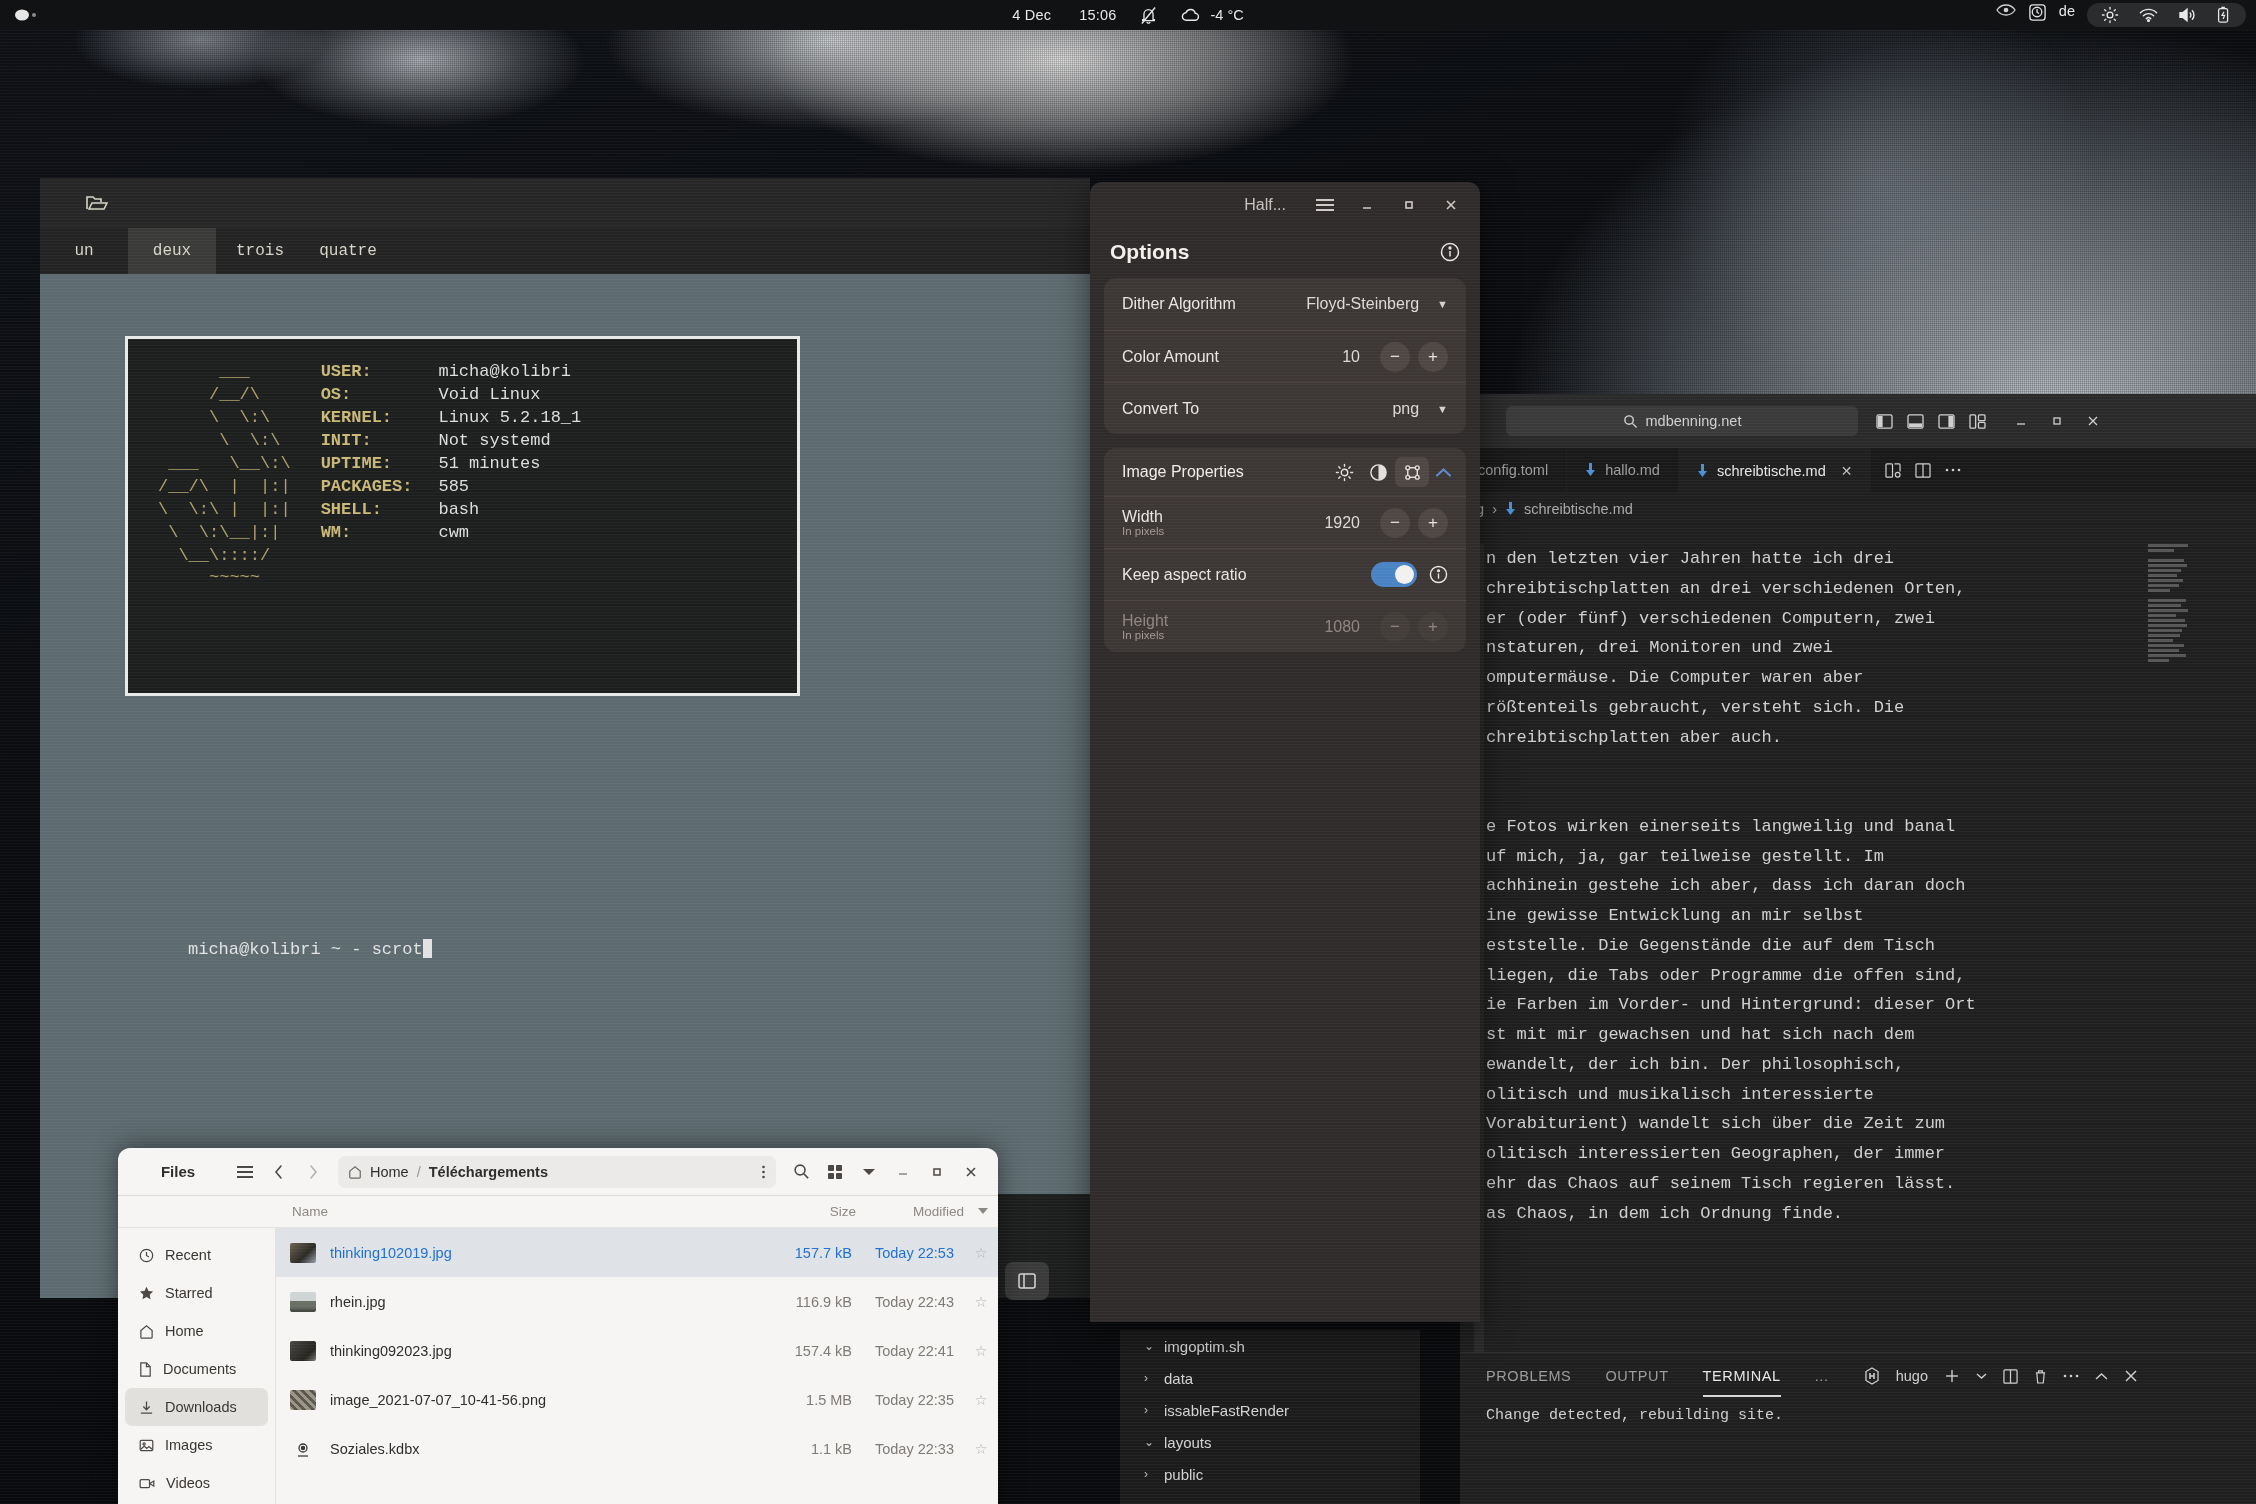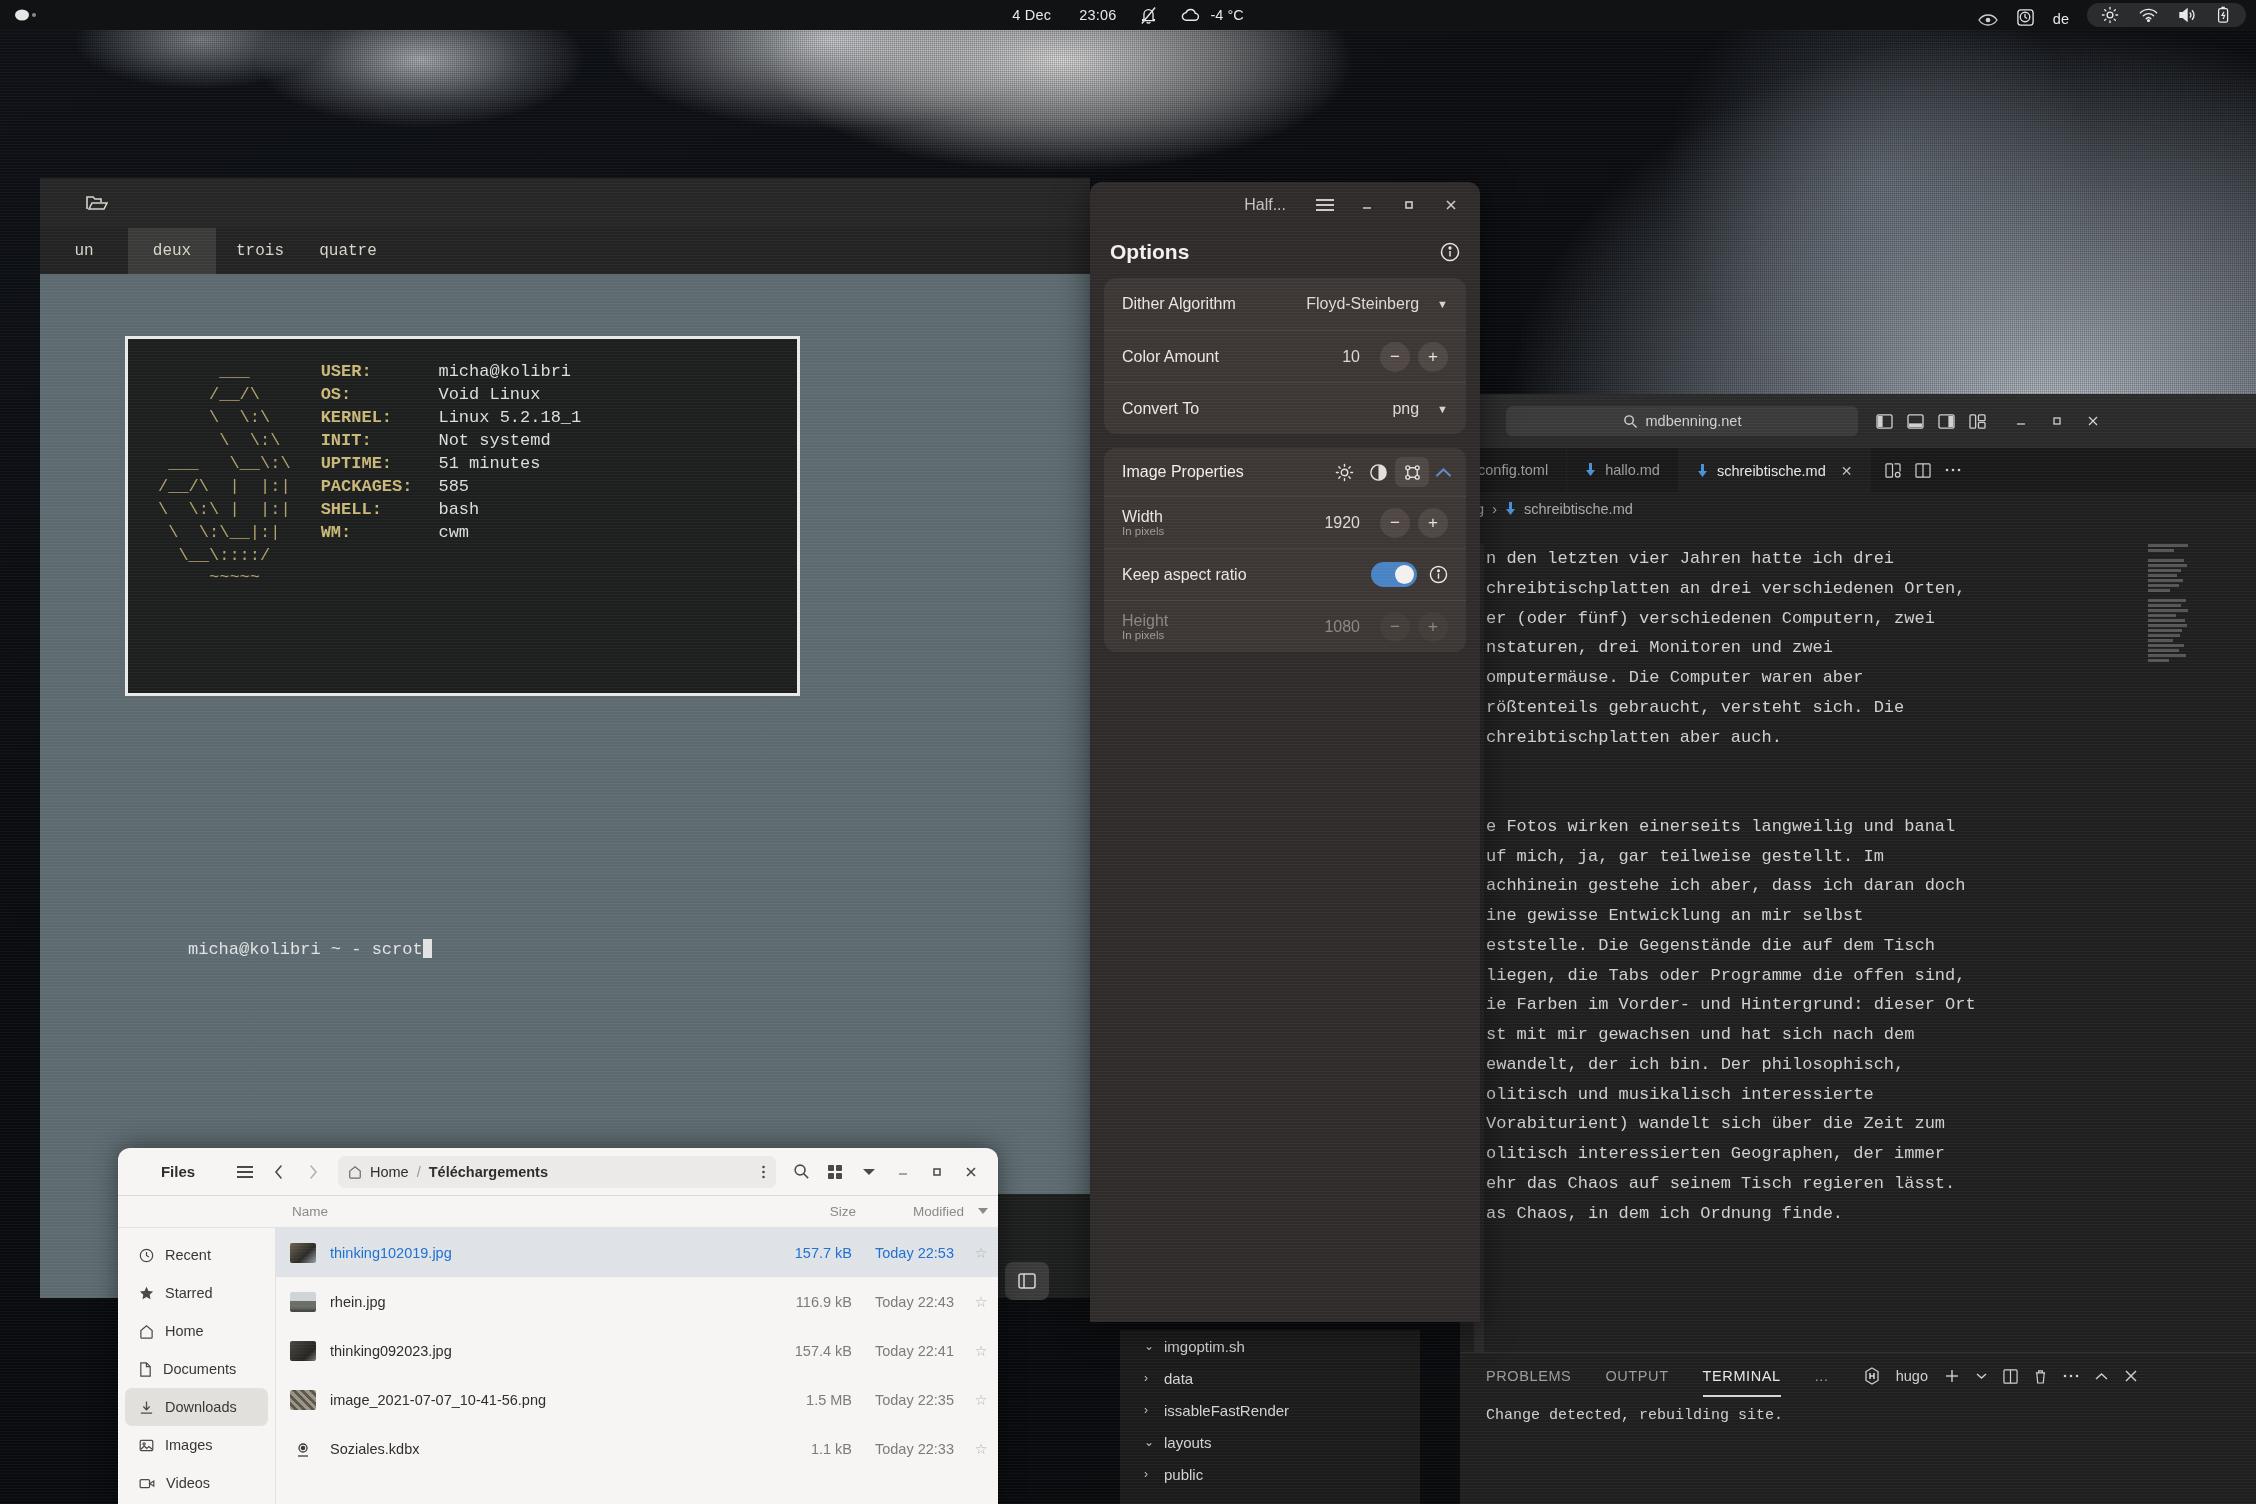--- a/index.html
+++ b/index.html
@@ -36,21 +36,21 @@
   .topbar {
     position: absolute; top:0; left:0; right:0; height:30px;
     background:#111213; color:#e8e8e8;
     display:flex; align-items:center; font-size:14.5px;
     z-index: 500;
   }
   .tb-left { position:absolute; left:14px; display:flex; align-items:center; gap:8px; }
   .tb-center { position:absolute; left:0; right:0; display:flex; justify-content:center; align-items:center; gap:24px; }
   .tb-dt { display:flex; gap:28px; letter-spacing:.2px; }
   .tb-weather { display:flex; gap:8px; align-items:center; }
-  .tb-right { position:absolute; right:10px; display:flex; align-items:flex-end; gap:18px; }
+  .tb-right { position:absolute; right:10px; display:flex; align-items:flex-start; gap:12px; }
   .tb-pill { display:flex; align-items:center; gap:20px; background:#2b2c2e; border-radius:14px; padding:3px 14px; }
   .ico { display:inline-flex; align-items:center; justify-content:center; }
   .ico svg { display:block; }
 
   
   .win { position:absolute; overflow:hidden; }
 
   
   #term-window { left:40px; top:178px; width:1050px; height:1120px; background:#222; }
   .term-head { height:50px; background:#262626; display:flex; align-items:center; padding-left:46px; }
@@ -866,21 +866,21 @@
       <span class="ico">
         <svg width="26" height="14" viewBox="0 0 26 14" fill="none">
             <ellipse cx="8" cy="7" rx="7" ry="5.5" fill="#e6e6e6"></ellipse>
             <circle cx="20" cy="7" r="2" fill="#8a8a8a"></circle>
           </svg>
       </span>
     </div>
     <div class="tb-center">
       <span class="tb-dt">
         <span>4 Dec</span>
-        <span>23:06</span>
+        <span>15:06</span>
       </span>
       <span class="ico">
         <svg width="17" height="19" viewBox="0 0 18 20" fill="none" stroke="#e8e8e8" stroke-width="1.4">
           <path d="M4.2 14.4V8.6a4.8 4.8 0 019.6 0v5.8h1.4v1H2.8v-1z"></path>
             <path d="M7.2 16.8a1.9 1.9 0 003.6 0"></path>
             <line x1="2" y1="18.5" x2="16" y2="1.5" stroke-width="1.5"></line>
         </svg>
       </span>
       <span class="tb-weather">
         <span class="ico">

